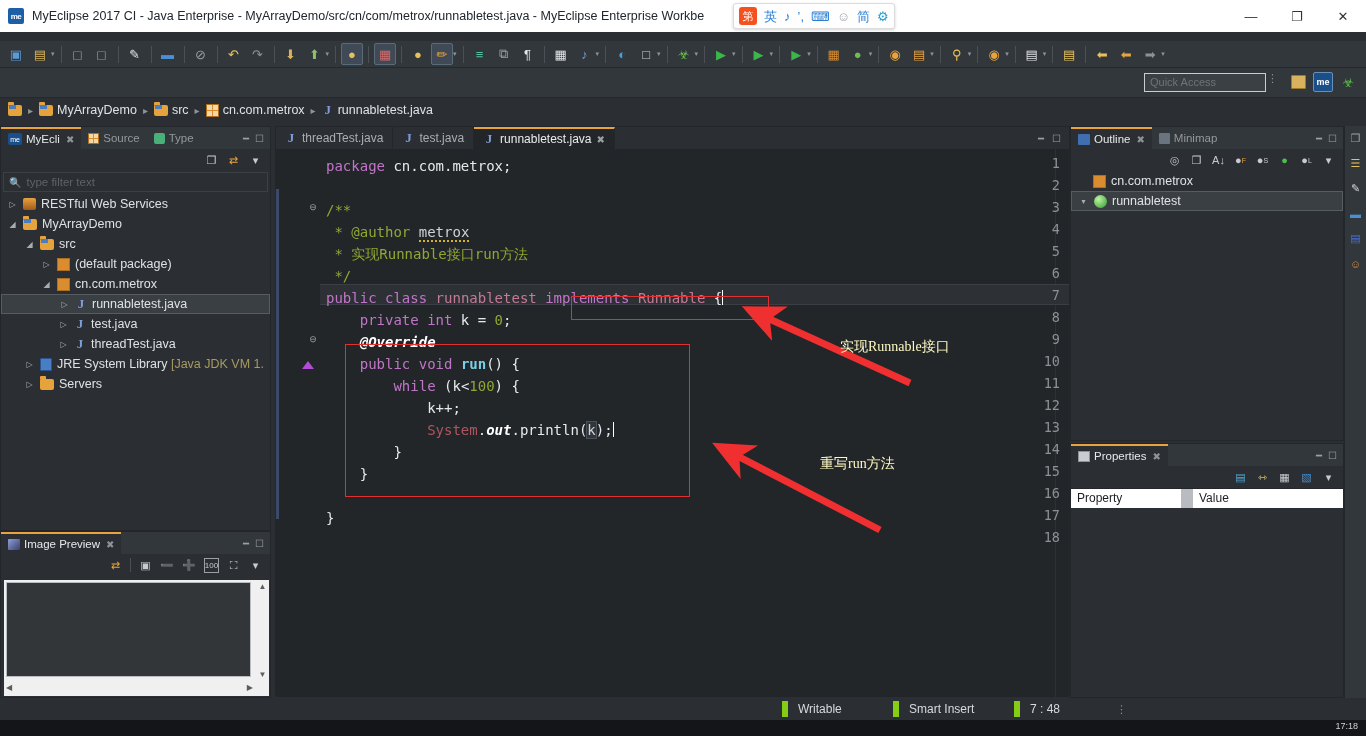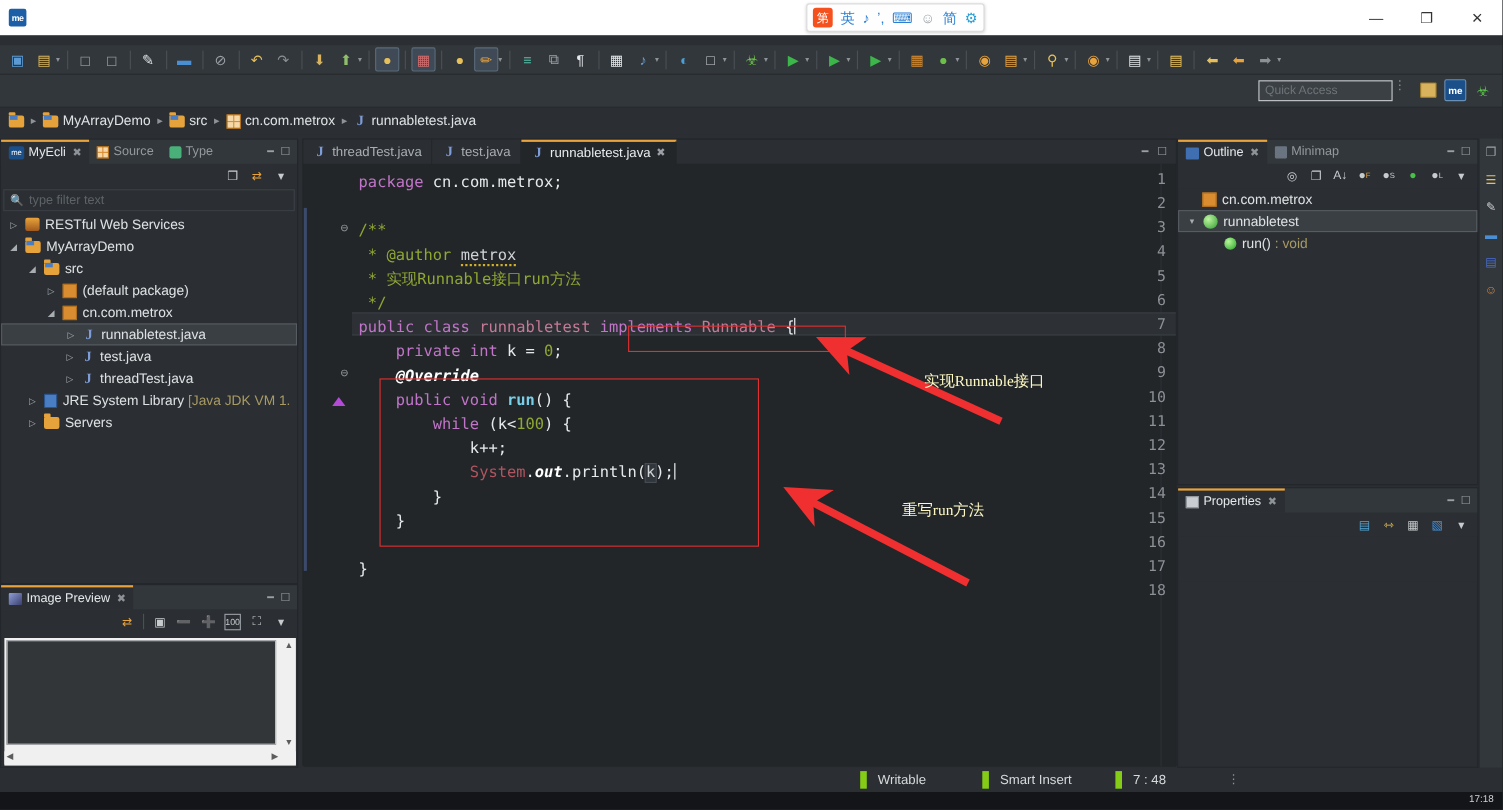--- a/index.html
+++ b/index.html
@@ -137,20 +137,21 @@
   .vscroll { position:absolute; right:1px; top:0; width:11px; background:#f0f0f0; }
   .hscroll { position:absolute; left:0; bottom:0; height:12px; right:0; background:#f0f0f0; }
 </style>
 </head>
 <body>
 
 <div class="app">
 
   <div class="titlebar">
     <div class="tb-icon">me</div>
+    <div class="tb-title">MyEclipse 2017 CI - Java Enterprise - MyArrayDemo/src/cn/com/metrox/runnabletest.java - MyEclipse Enterprise Workbe</div>
     <div class="tb-winbtns">
       <div class="tb-winbtn">—</div>
       <div class="tb-winbtn">❐</div>
       <div class="tb-winbtn close">✕</div>
     </div>
   </div>
 
   <div class="ime">
     <div class="ime-logo">第</div>
     <div class="ime-i">英</div>
@@ -587,25 +588,20 @@
             <i></i>
             <i></i>
           </span>
           <span>cn.com.metrox</span>
         </div>
         <div class="trow sel" style="padding-left: 6px;">
           <span class="arr">▾</span>
           <span style="display: inline-block; position: relative; flex: 0 0 auto; width: 13px; height: 13px; border-radius: 50%; background: radial-gradient(circle at 35% 33%, rgb(189, 245, 160), rgb(47, 154, 47));"></span>
           <span>runnabletest</span>
         </div>
-        <div class="trow" style="padding-left: 26px;">
-          <span class="arr"></span>
-          <span style="display: inline-block; position: relative; flex: 0 0 auto; width: 11px; height: 11px; border-radius: 50%; background: radial-gradient(circle at 35% 33%, rgb(182, 247, 154), rgb(35, 160, 35));"></span>
-          <span><span>run() </span><span style="color: rgb(168, 154, 98);">: void</span></span>
-        </div>
       </div>
   </div>
 
   <div class="panel" style="left:1070px;top:443px;width:274px;height:255px;">
     <div class="ptabs">
       <div class="ptab active">
         <span style="width:12px;height:11px;background:#c9ccd0;border:1px solid #8d9399;"></span>
         <span>Properties</span>
         <span class="x">✖</span>
       </div>
@@ -613,20 +609,25 @@
         <span>━</span>
         <span>☐</span>
       </div>
     </div>
     <div class="ptoolbar">
       <span class="pticon" style="color:#54a7d8;">▤</span>
       <span class="pticon" style="color:#e8c05a;">⇿</span>
       <span class="pticon">▦</span>
       <span class="pticon" style="color:#4a8fd4;">▧</span>
       <span class="pticon">▾</span>
+    </div>
+    <div class="proptable">
+      <div style="width:110px;">Property</div>
+      <div class="pt-sep"></div>
+      <div style="flex:1;">Value</div>
     </div>
     <div style="position:absolute;left:1px;top:85px;right:1px;bottom:1px;background:#2b2f33;"></div>
   </div>
 
   <div class="fastview">
     <div class="fv-i" style="color:#9aa0a6;">❐</div>
     <div class="fv-i" style="color:#e8c05a;">☰</div>
     <div class="fv-i" style="color:#cfd2d4;">✎</div>
     <div class="fv-i" style="color:#4a8fd4;">▬</div>
     <div class="fv-i" style="color:#4a6fd4;">▤</div>

